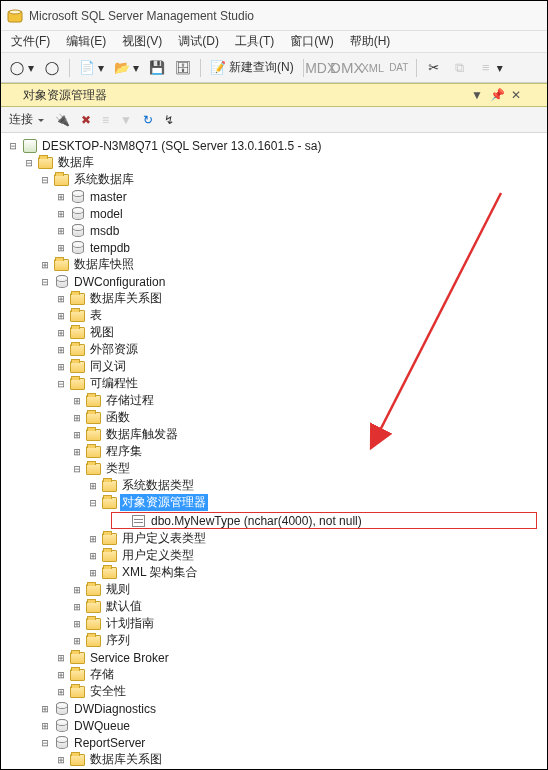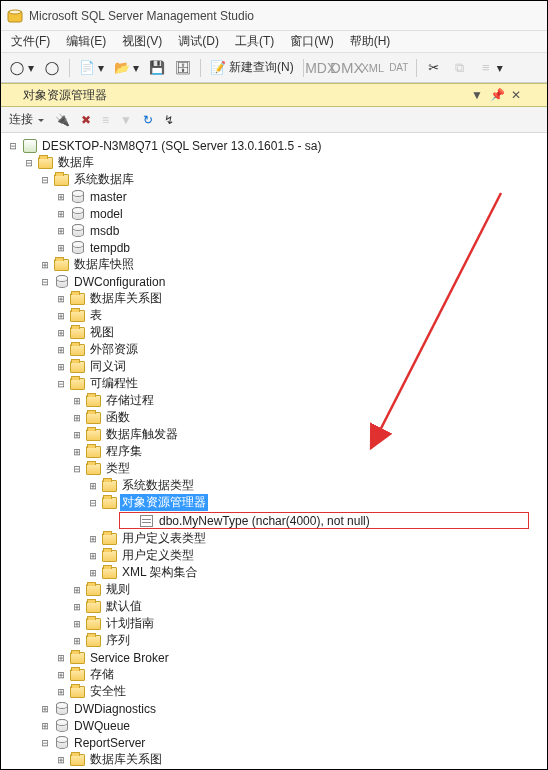--- a/index.html
+++ b/index.html
@@ -27,21 +27,21 @@
 
 .tree { padding: 4px 2px; overflow: auto; height: calc(100% - 132px); position: relative; }
 .tree ul { list-style: none; padding-left: 16px; }
 .tree > ul { padding-left: 4px; }
 .tree li { white-space: nowrap; }
 .node { display: flex; align-items: center; height: 17px; gap: 3px; padding-right: 4px; }
 .toggle { width: 12px; height: 12px; display: inline-flex; align-items: center; justify-content: center; color: #666; cursor: default; font-size: 9px; }
 .node-icon { width: 15px; height: 14px; display: inline-flex; align-items: center; justify-content: center; }
 .node-label { color: #222; padding: 0 2px; }
 .selected > .node-label { background: #3399ff; color: #fff; }
-.highlighted { border: 1px solid #e03030; padding: 0 4px; margin: 1px 16px; }
+.highlighted { border: 1px solid #e03030; padding: 0 4px; margin: 1px 8px; }
 .callout { position: absolute; pointer-events: none; }
 
 
 .folder-ico { width: 15px; height: 12px; background: linear-gradient(#ffe9a8,#f7cf63); border: 1px solid #c9a227; border-radius: 1px; position: relative; }
 .folder-ico::before { content:""; position:absolute; top:-3px; left:0; width:7px; height:3px; background:#f7cf63; border:1px solid #c9a227; border-bottom:none; border-radius:1px 1px 0 0; }
 .db-ico { width: 12px; height: 13px; background: linear-gradient(#fff,#ddd); border: 1px solid #888; border-radius: 6px/3px; position: relative; }
 .db-ico::before { content:""; position:absolute; top:-1px; left:-1px; right:-1px; height:5px; border:1px solid #888; border-radius:6px/3px; background:linear-gradient(#fff,#eee); }
 .server-ico { width:14px; height:14px; background:linear-gradient(#fff,#d8e8c8); border:1px solid #7a9a5a; border-radius:2px; }
 .type-ico { width:13px; height:12px; border:1px solid #888; background:#fff; position:relative; }
 .type-ico::after { content:""; position:absolute; left:1px; right:1px; top:3px; height:1px; background:#888; box-shadow: 0 3px 0 #888; }

